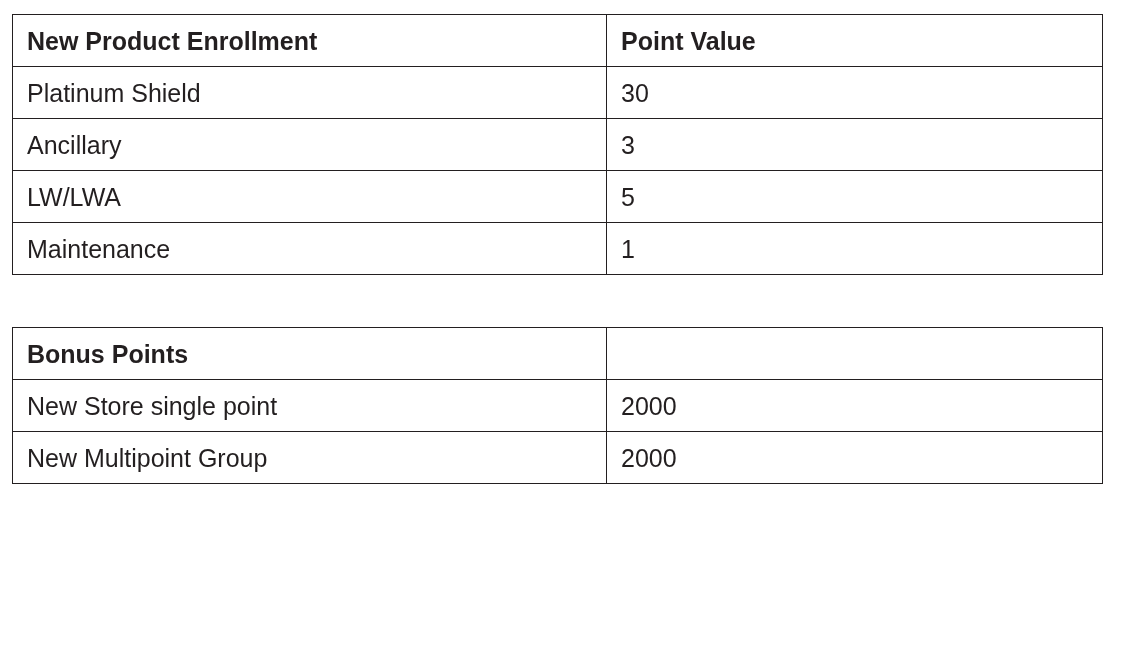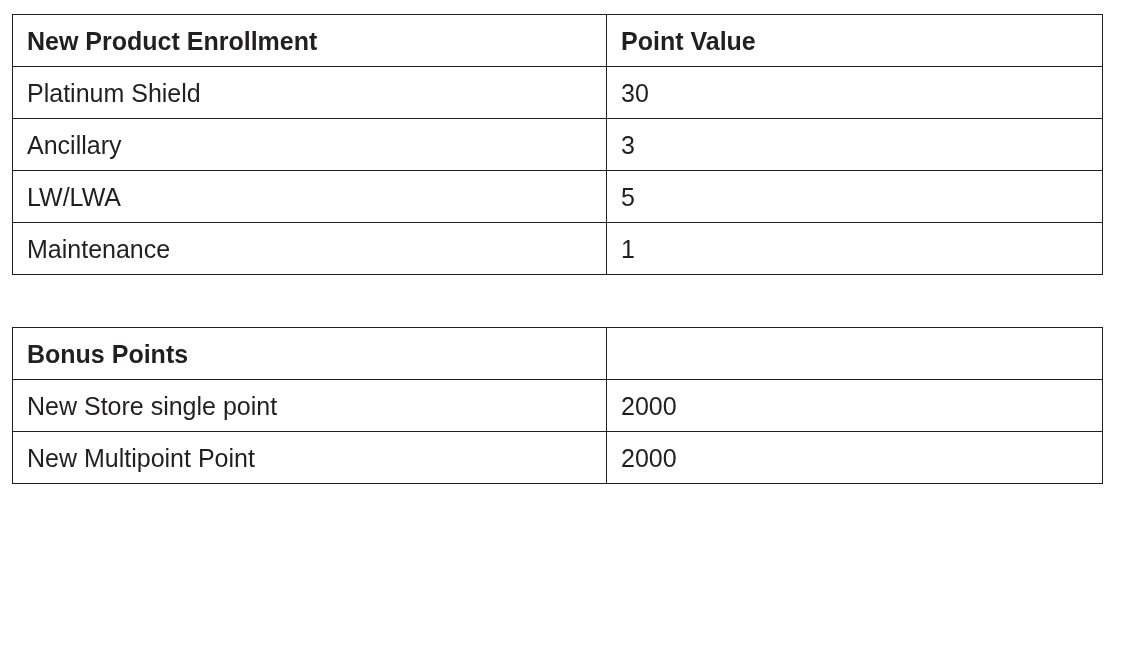--- a/index.html
+++ b/index.html
@@ -91,19 +91,19 @@
     <tbody>
       <tr>
         <td class="head">Bonus Points</td>
         <td class="head"></td>
       </tr>
       <tr>
         <td>New Store single point</td>
         <td>2000</td>
       </tr>
       <tr>
-        <td>New Multipoint Point</td>
+        <td>New Multipoint Group</td>
         <td>2000</td>
       </tr>
     </tbody>
   </table>
 
 </div>
 
 </body></html>

